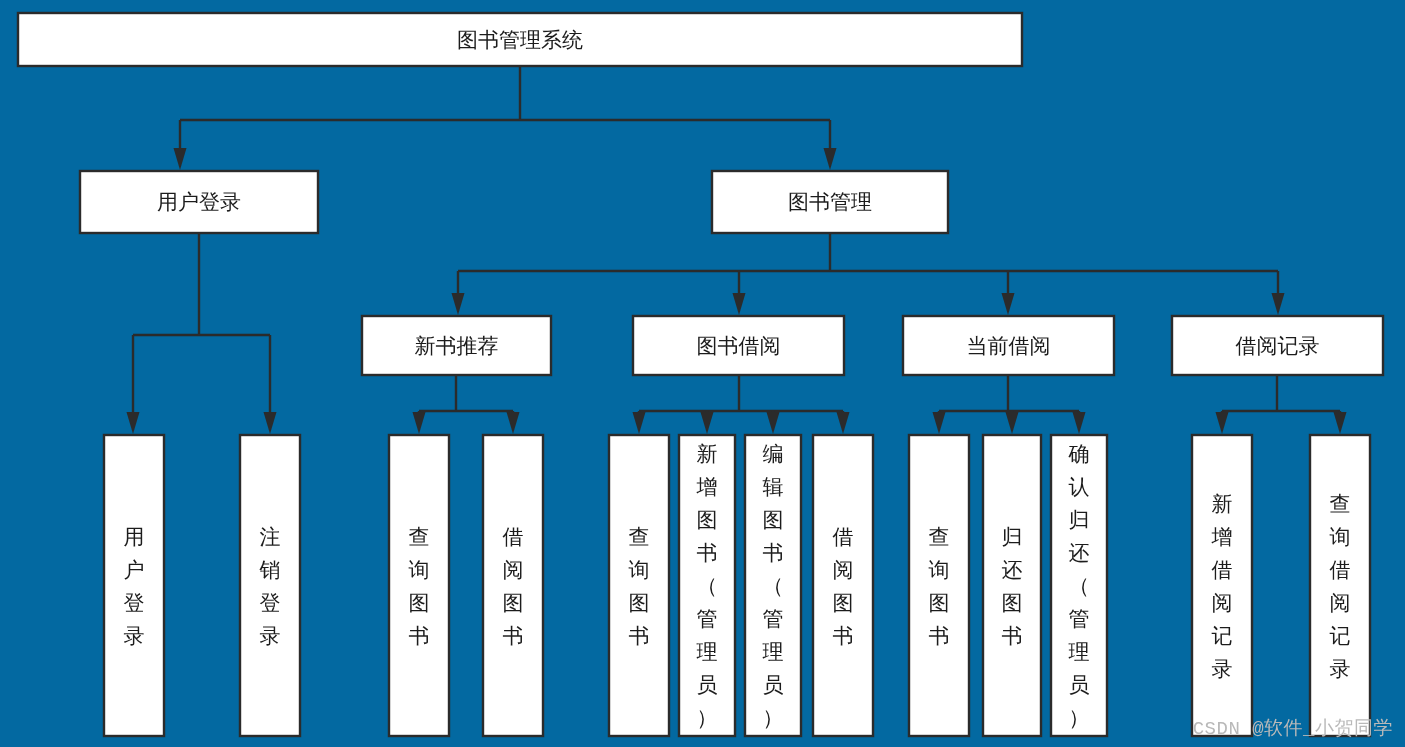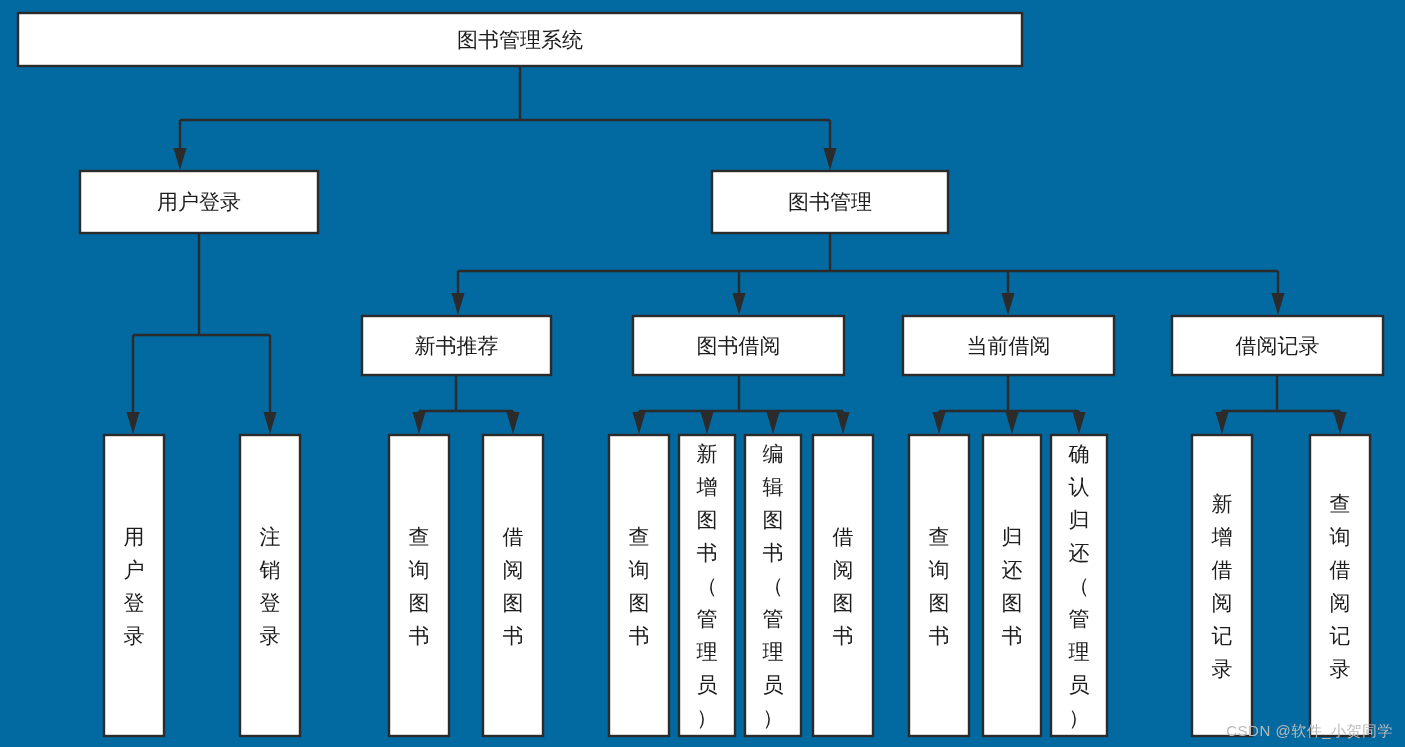--- a/index.html
+++ b/index.html
@@ -53,22 +53,22 @@
   .node-label-v {
     font-family: "DejaVu Sans", "Liberation Sans", sans-serif;
     font-size: 21px;
     fill: #1c1c1c;
     text-anchor: middle;
   }
   .watermark-text {
     position: absolute;
     right: 12px;
     bottom: 6px;
-    font-family: Liberation Sans, sans-serif;
-    font-size: 15px;
+    font-family: Liberation Mono, monospace;
+    font-size: 19px;
     color: #b9b9b9;
     white-space: nowrap;
     letter-spacing: 0.5px;
     user-select: none;
     margin-top: 7px;
   }
 </style>
 </head>
 <body>
 

